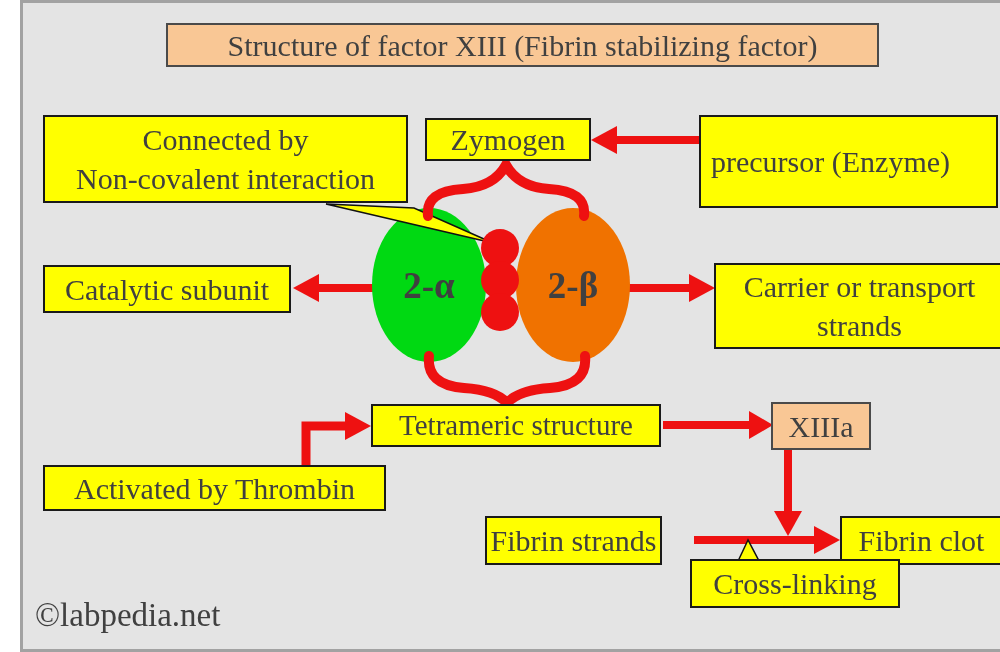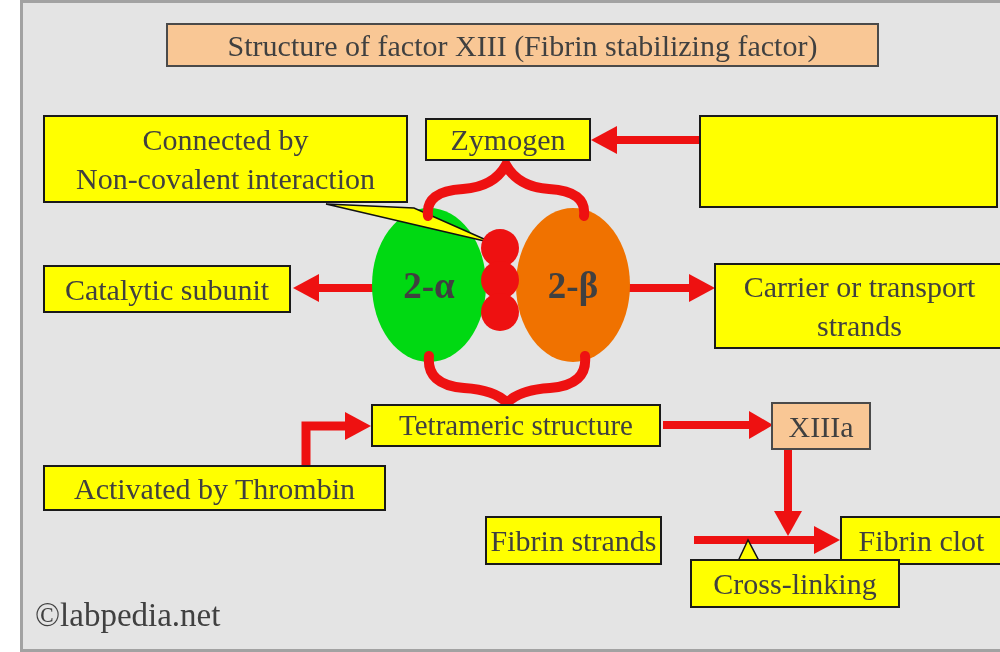--- a/index.html
+++ b/index.html
@@ -96,20 +96,21 @@
   <div class="box" style="left:20px;top:112px;width:365px;height:88px;">
     <div>Connected by</div>
     <div>Non-covalent interaction</div>
   </div>
 
   <div class="box" style="left:402px;top:115px;width:166px;height:43px;">
     <div>Zymogen</div>
   </div>
 
   <div class="box leftalign" style="left:676px;top:112px;width:299px;height:93px;">
+    <div>precursor (Enzyme)</div>
   </div>
 
   <div class="box" style="left:20px;top:262px;width:248px;height:48px;">
     <div>Catalytic subunit</div>
   </div>
 
   <div class="box" style="left:691px;top:260px;width:291px;height:86px;">
     <div>Carrier or transport</div>
     <div>strands</div>
   </div>

